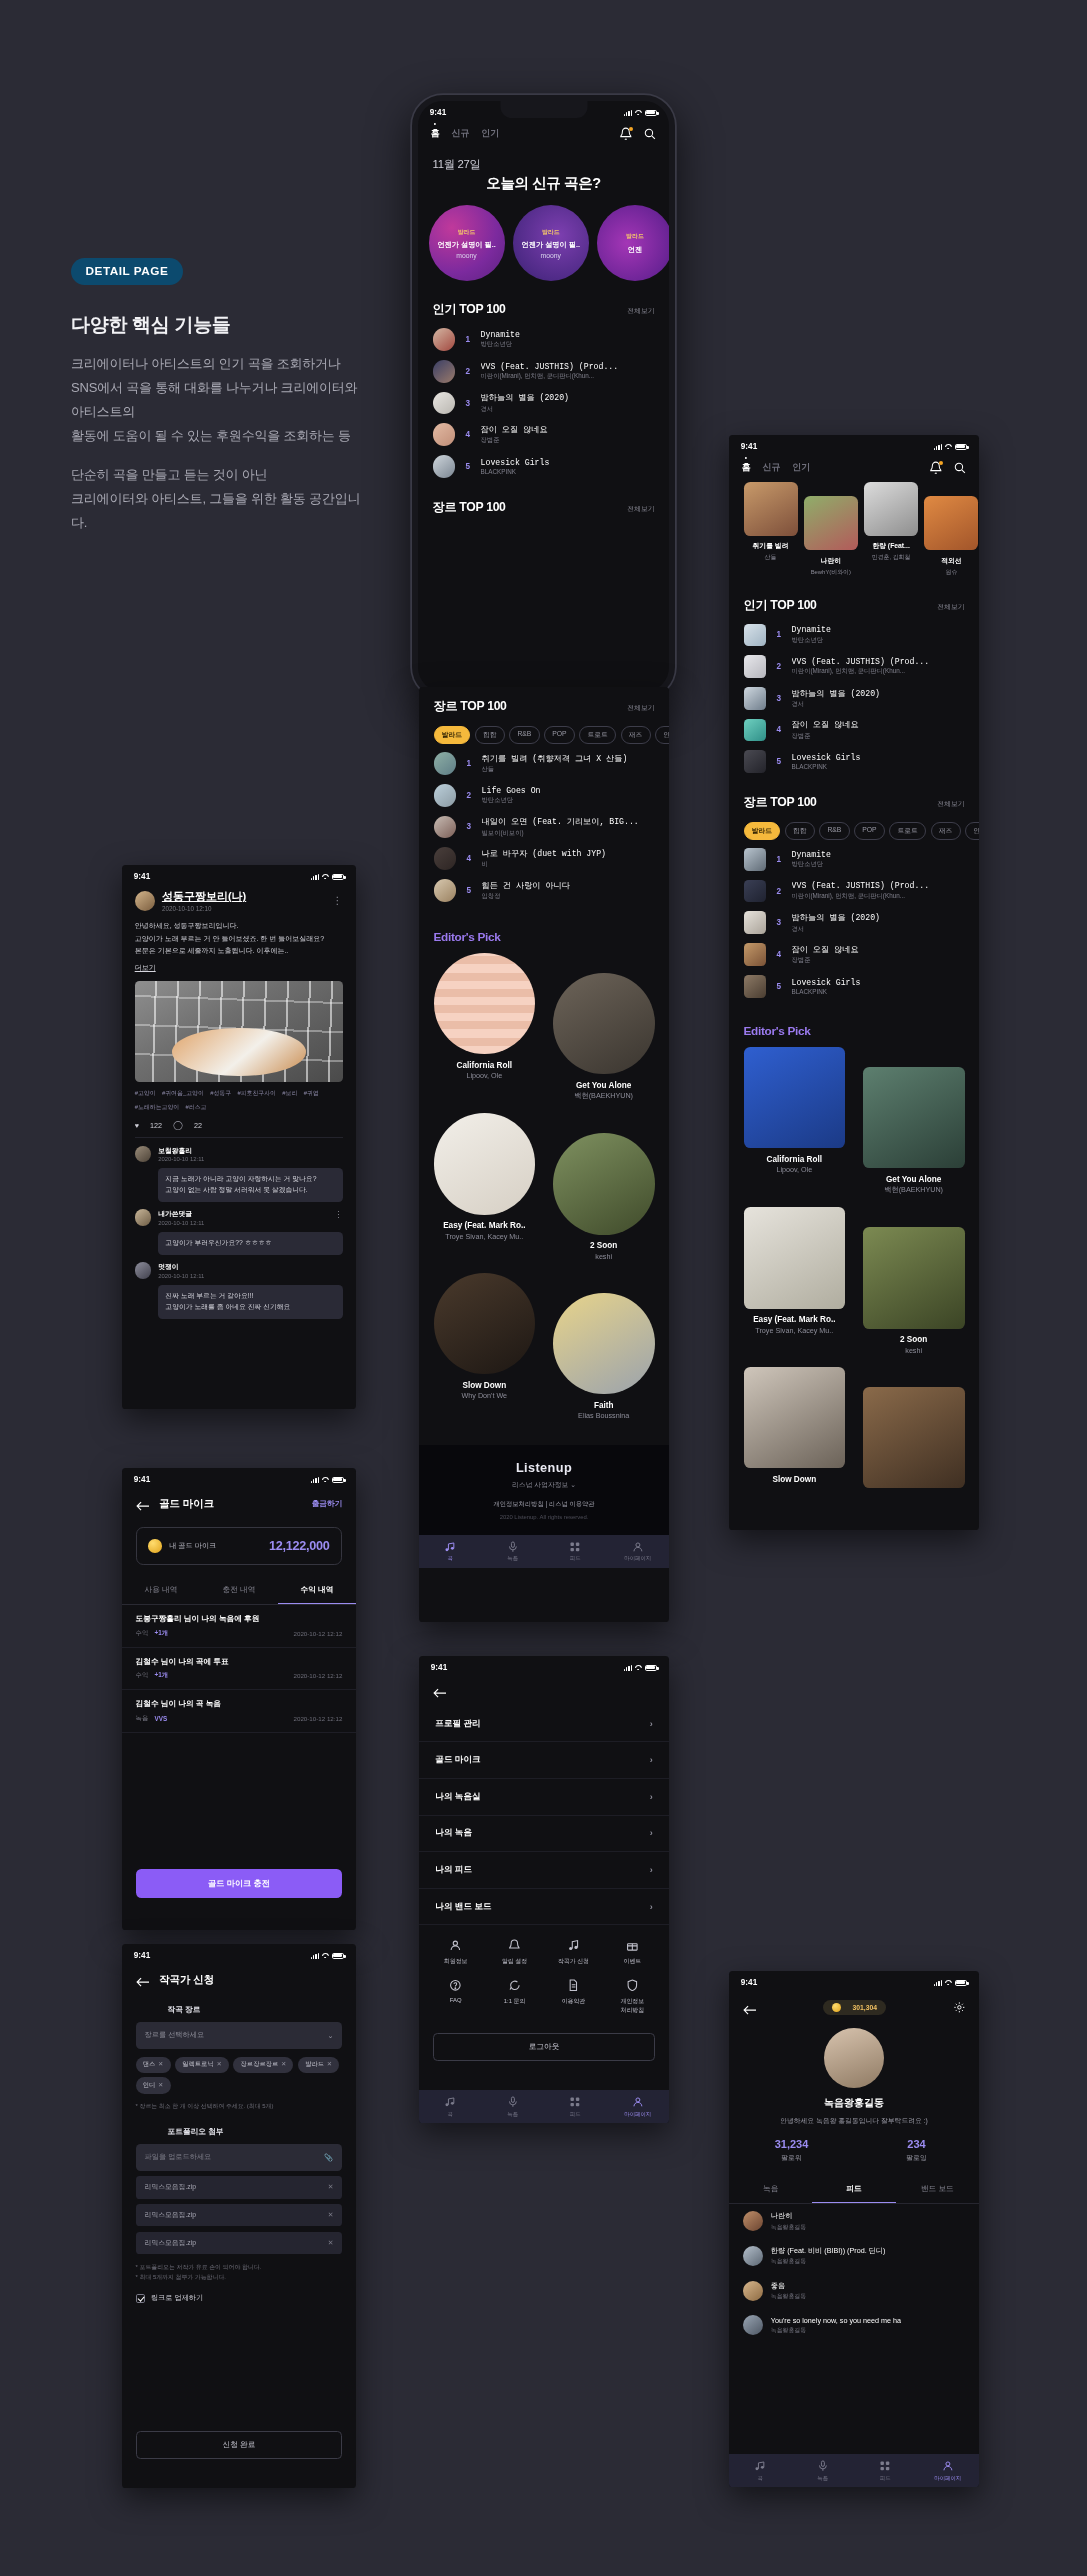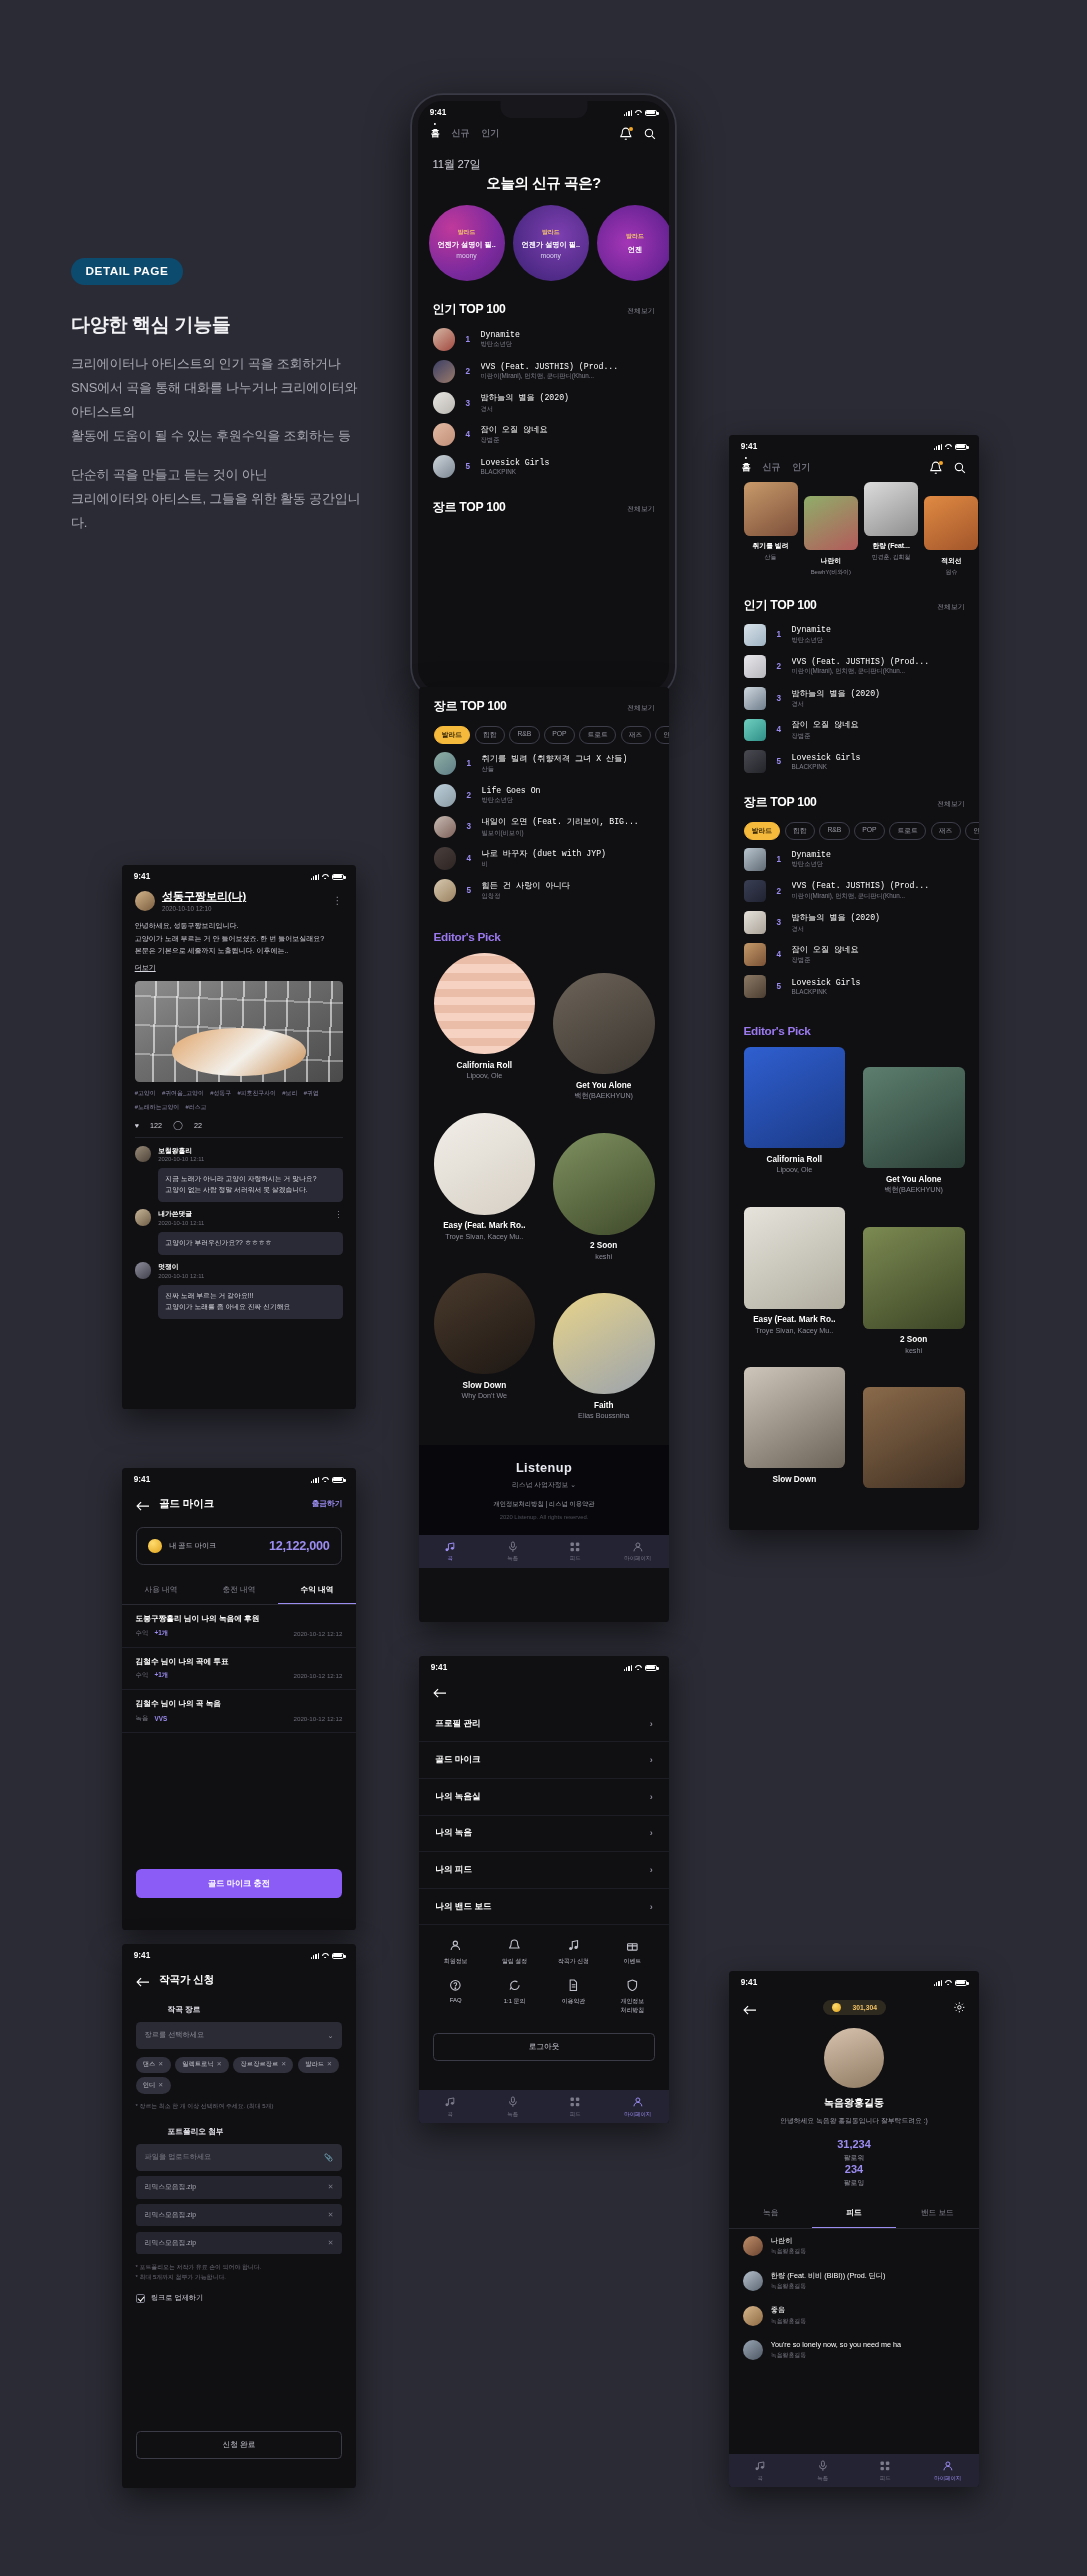--- a/index.html
+++ b/index.html
@@ -214,21 +214,21 @@
 
   
   .phead { display:flex; align-items:center; padding:11px 13.6px 3.6px;}
   .goldpill { margin:0 auto; display:flex; align-items:center; gap:4.5px;
               background:#2e2a20; border-radius:11px; padding:3.2px 9px;}
   .goldpill span { color:#f0c062; font-size:6.8px; font-weight:700;}
   .pavatar { width:60px; height:60px; border-radius:50%; margin:9px auto 0; overflow:hidden;
              background:linear-gradient(160deg,#d7c3ae,#8f7a63);}
   .pname2 { text-align:center; color:#fff; font-size:10px; font-weight:700; margin-top:8.2px;}
   .pbio { text-align:center; color:#9e9eaa; font-size:6.8px; margin-top:5.4px;}
-  .pstats { display:flex; margin-top:12.7px;flex-direction:column; }
+  .pstats { display:flex; margin-top:12.7px; }
   .pstat { flex:1; text-align:center; }
   .psv { color:#9b8cf0; font-size:11px; font-weight:700;}
   .psl { color:#9d9da9; font-size:6.8px; margin-top:2.7px;}
   .ptabs { display:flex; border-bottom:0.9px solid #26262f; margin-top:12.7px;}
   .ptab { flex:1; text-align:center; color:#83838f; font-size:7.7px; padding:8.2px 0;}
   .ptab.on { color:#fff; font-weight:700; border-bottom:1.8px solid #9b8cf0;}
   .plrow { display:flex; gap:8.2px; align-items:center; padding:7.2px 13.6px; }
   .plthumb { width:20px; height:20px; border-radius:50%; background:#4d4d5c; flex:0 0 auto; overflow:hidden;}
   .plt { color:#fff; font-size:7.2px; font-weight:500;}
   .pla { color:#7c7c88; font-size:5.9px; margin-top:1.4px;}

